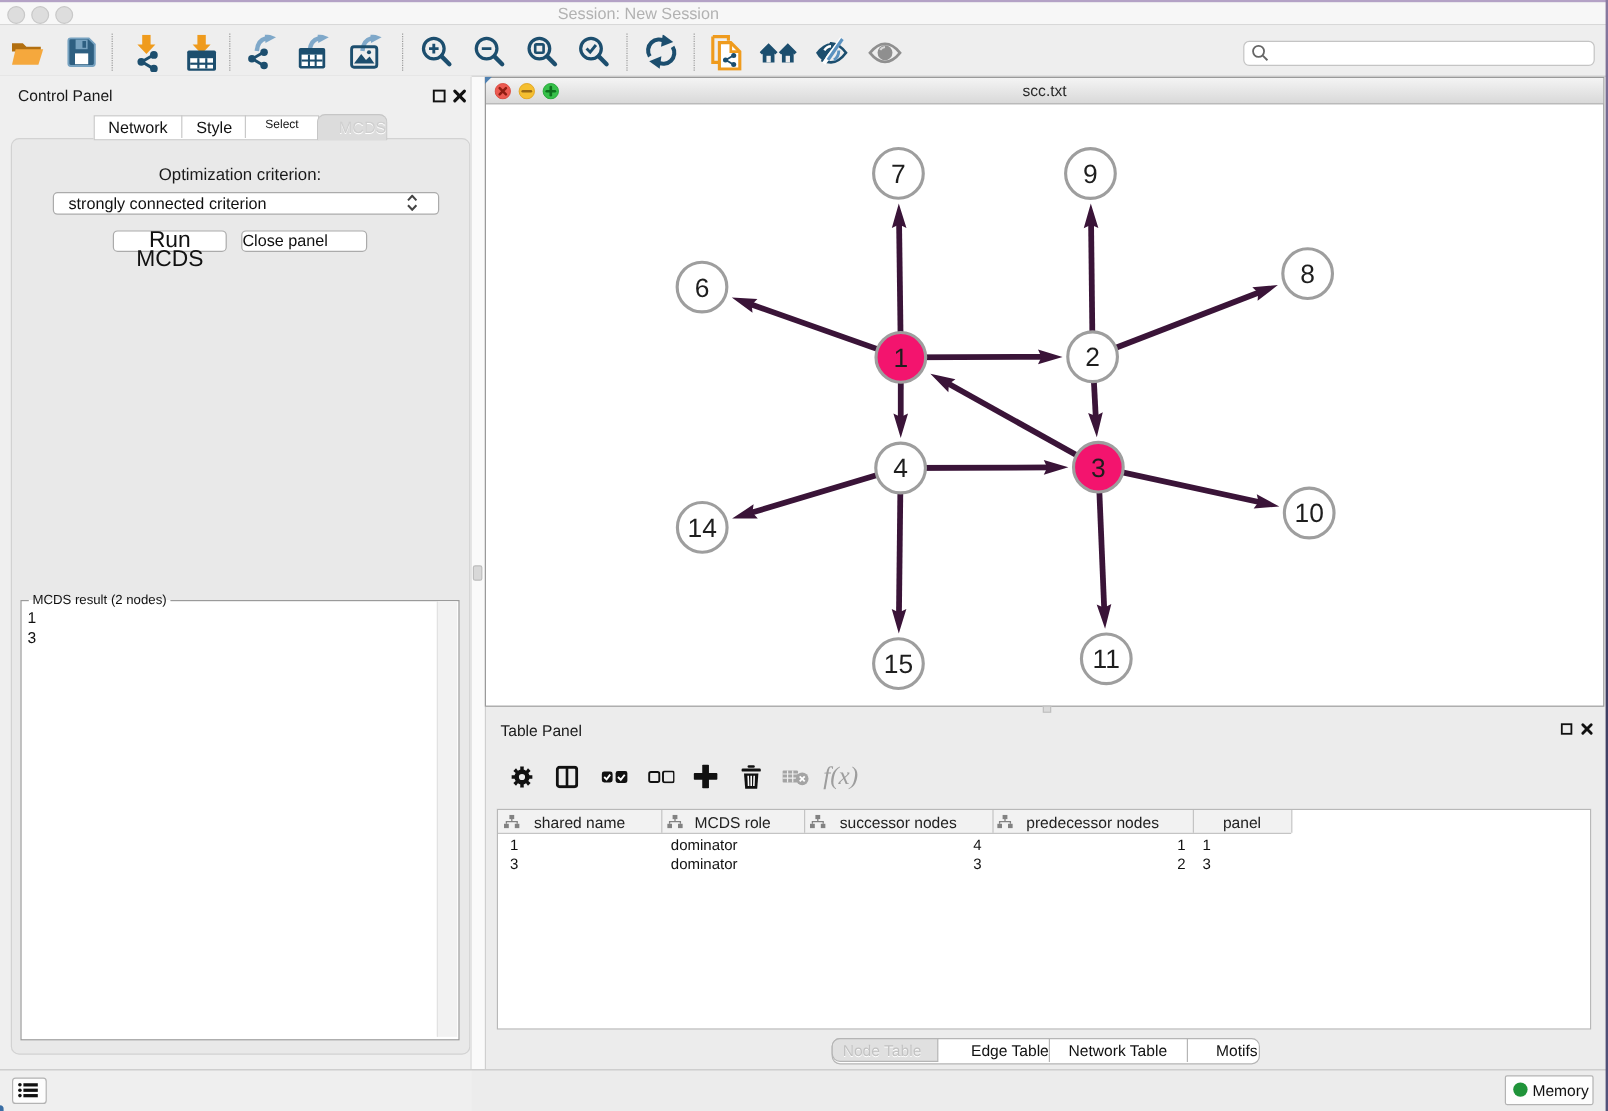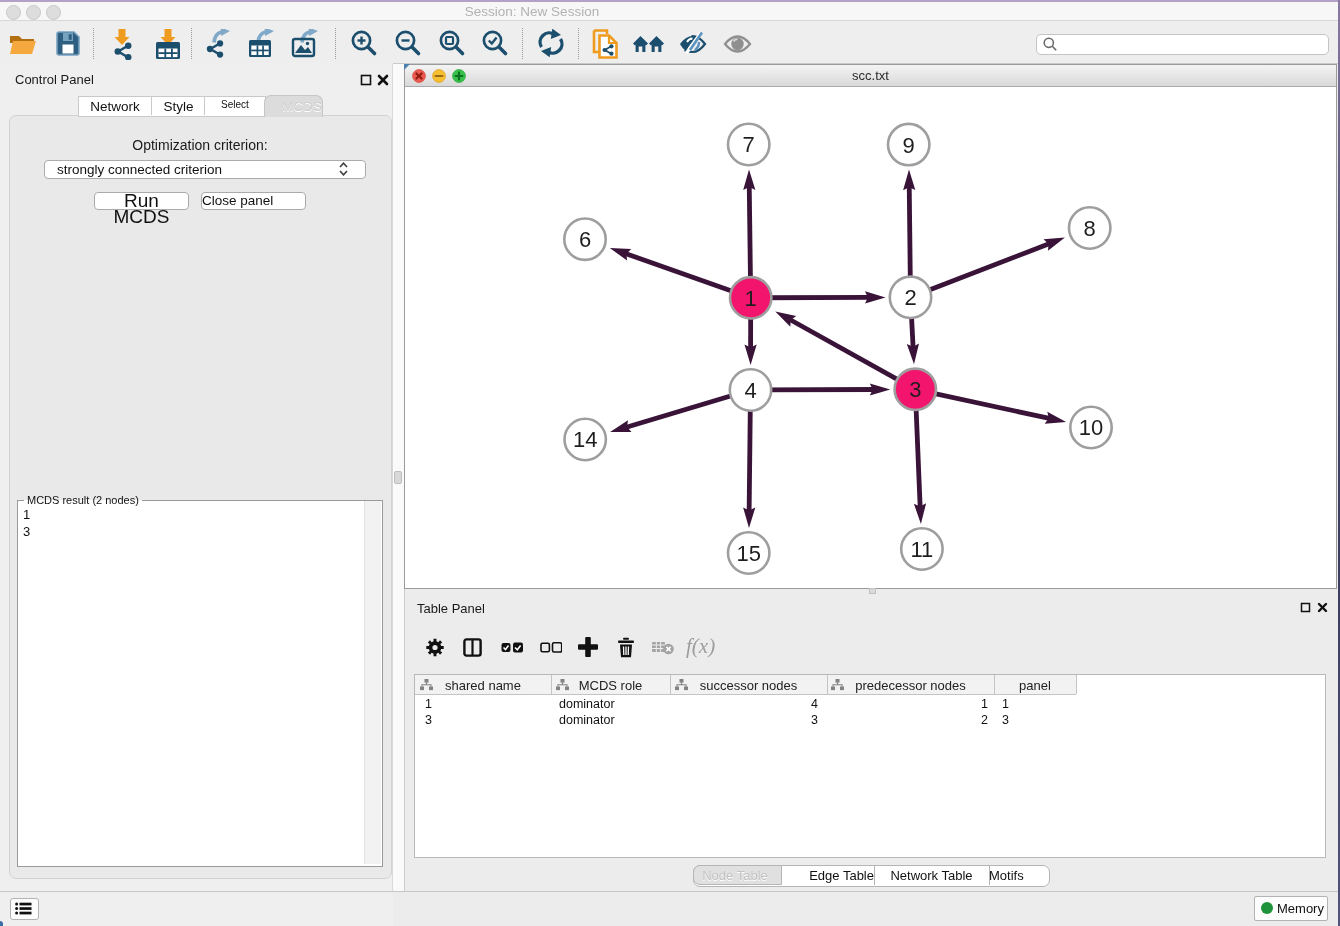--- a/index.html
+++ b/index.html
@@ -404,21 +404,21 @@
 <div class="abs" style="left:1002px;top:713px;font-size:12.5px;color:#111">3</div>
 
 
 <div class="abs" style="left:693px;top:865px;width:355px;height:20px;background:#ffffff;border:1px solid #b5b5b5;border-radius:7px"></div>
 <div class="abs" style="left:693px;top:865px;width:89px;height:20px;background:#e0e0e0;border:1px solid #b5b5b5;border-radius:7px 0 0 7px;box-sizing:border-box"></div>
 <div class="abs" style="left:874px;top:865px;width:0;height:20px;border-left:1px solid #b5b5b5"></div>
 <div class="abs" style="left:989px;top:865px;width:0;height:20px;border-left:1px solid #b5b5b5"></div>
 <div class="abs" style="left:693px;top:868px;width:84px;text-align:center;font-size:13px;color:#c2c2c2;text-shadow:0 1px 0 #fff">Node Table</div>
 <div class="abs" style="left:782px;top:868px;width:92px;text-align:right;font-size:13px;color:#111">Edge Table</div>
 <div class="abs" style="left:874px;top:868px;width:115px;text-align:center;font-size:13px;color:#111">Network Table</div>
-<div class="abs" style="left:989px;top:868px;width:59px;text-align:left;font-size:13px;color:#111">Motifs</div>
+<div class="abs" style="left:989px;top:868px;width:59px;text-align:right;font-size:13px;color:#111">Motifs</div>
 
 
 
 <div class="abs" style="left:0;top:891px;width:1340px;height:0;border-top:1px solid #c6c6c6"></div>
 <div class="abs" style="left:10px;top:898px;width:27px;height:20px;background:#fdfdfd;border:1px solid #b3b3b3;border-radius:3px"></div>
 <svg class="abs" style="left:15px;top:902px" width="17" height="13" viewBox="0 0 17 13">
     <g fill="#111">
       <circle cx="1.6" cy="2" r="1.5"></circle>
       <circle cx="1.6" cy="6.5" r="1.5"></circle>
       <circle cx="1.6" cy="11" r="1.5"></circle>

